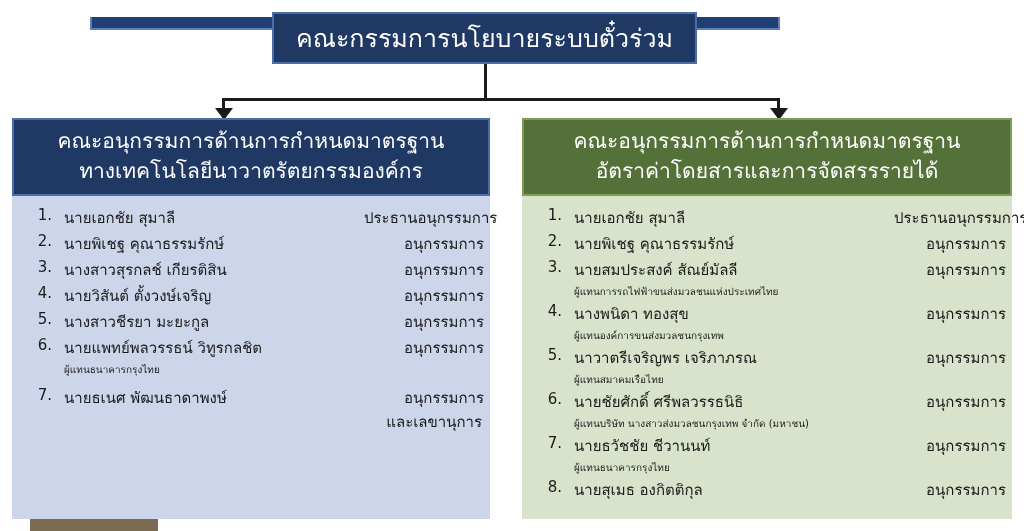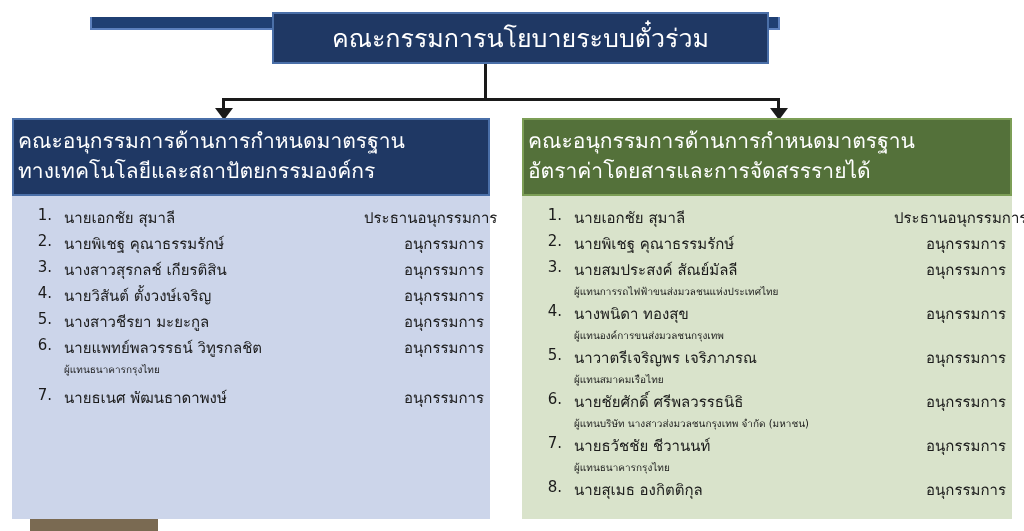--- a/index.html
+++ b/index.html
@@ -31,21 +31,21 @@
     text-align: center;
     line-height: 10px;
     overflow: hidden;
   }
 
   
   .root-node {
     position: absolute;
     left: 272px;
     top: 12px;
-    width: 497px;
+    width: 425px;
     height: 52px;
     background: #1f3864;
     border: 2px solid #4a6fa8;
     box-sizing: border-box;
     color: #ffffff;
     font-size: 25px;
     display: flex;
     align-items: center;
     justify-content: center;
     letter-spacing: 0px;
@@ -73,21 +73,21 @@
   
   .column {
     position: absolute;
     top: 118px;
   }
   .col-left  { left: 12px;  width: 478px; }
   .col-right { left: 522px; width: 490px; }
 
   .col-header {
     color: #ffffff;
-    text-align: left;
+    text-align: center;
     font-size: 21px;
     line-height: 30px;
     padding: 6px 4px 8px 4px;
     box-sizing: border-box;
     height: 78px;
     display: flex;
     flex-direction: column;
     justify-content: center;
   }
   .col-left .col-header {
@@ -184,21 +184,21 @@
 <div class="conn v-stub"></div>
 <div class="conn h-bar"></div>
 <div class="conn v-left"></div>
 <div class="conn v-right"></div>
 <div class="arrow arrow-left"></div>
 <div class="arrow arrow-right"></div>
 
 <div class="column col-left">
   <div class="col-header">
     <div>คณะอนุกรรมการด้านการกำหนดมาตรฐาน</div>
-    <div>ทางเทคโนโลยีและสถาปัตยกรรมองค์กร</div>
+    <div>ทางเทคโนโลยีนาวาตรัตยกรรมองค์กร</div>
   </div>
   <div class="col-body">
 
     <div class="member">
       <span class="m-num">1.</span>
       <span class="m-name">นายเอกชัย  สุมาลี</span>
       <span class="m-role">ประธานอนุกรรมการ</span>
     </div>
 
     <div class="member">
@@ -232,20 +232,21 @@
     </div>
     <div class="m-sub">ผู้แทนธนาคารกรุงไทย</div>
 
     <div class="spacer-sm"></div>
 
     <div class="member">
       <span class="m-num">7.</span>
       <span class="m-name">นายธเนศ  พัฒนธาดาพงษ์</span>
       <span class="m-role">อนุกรรมการ</span>
     </div>
+    <div class="m-role2">และเลขานุการ</div>
 
   </div>
 </div>
 
 <div class="column col-right">
   <div class="col-header">
     <div>คณะอนุกรรมการด้านการกำหนดมาตรฐาน</div>
     <div>อัตราค่าโดยสารและการจัดสรรรายได้</div>
   </div>
   <div class="col-body">

